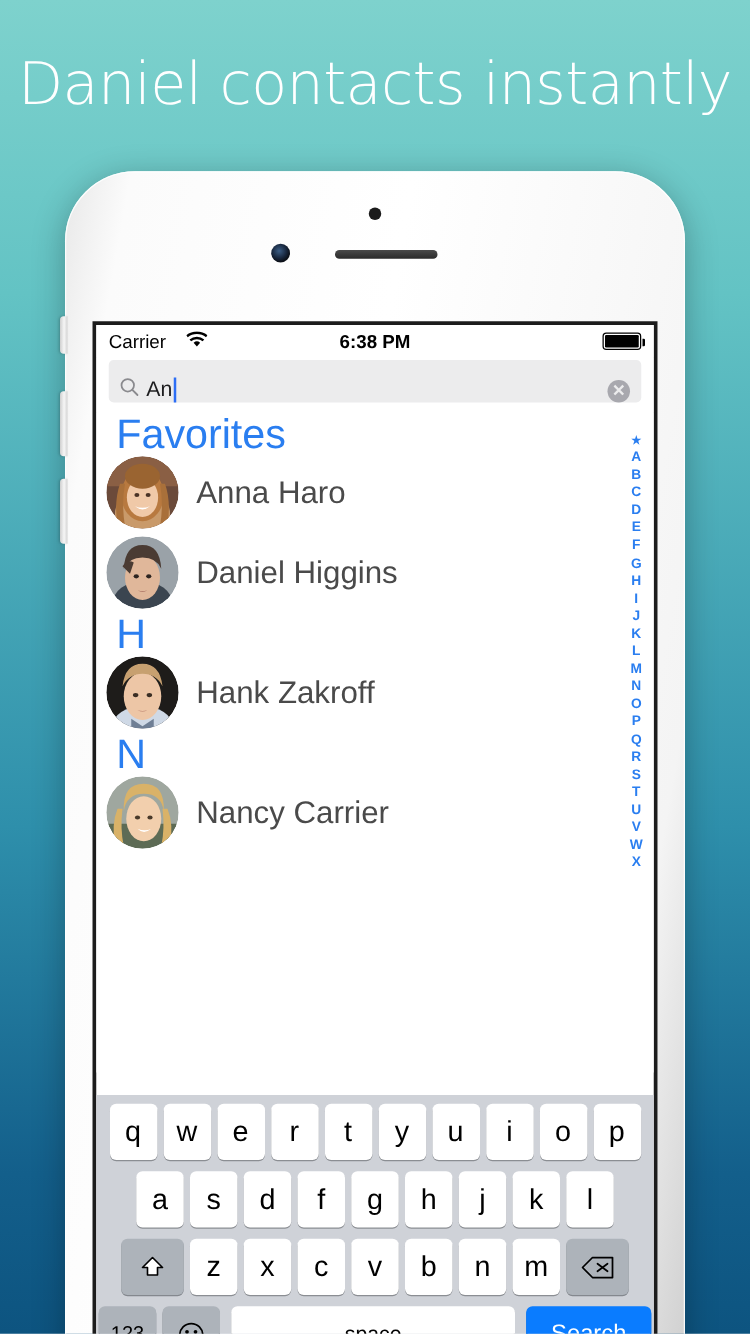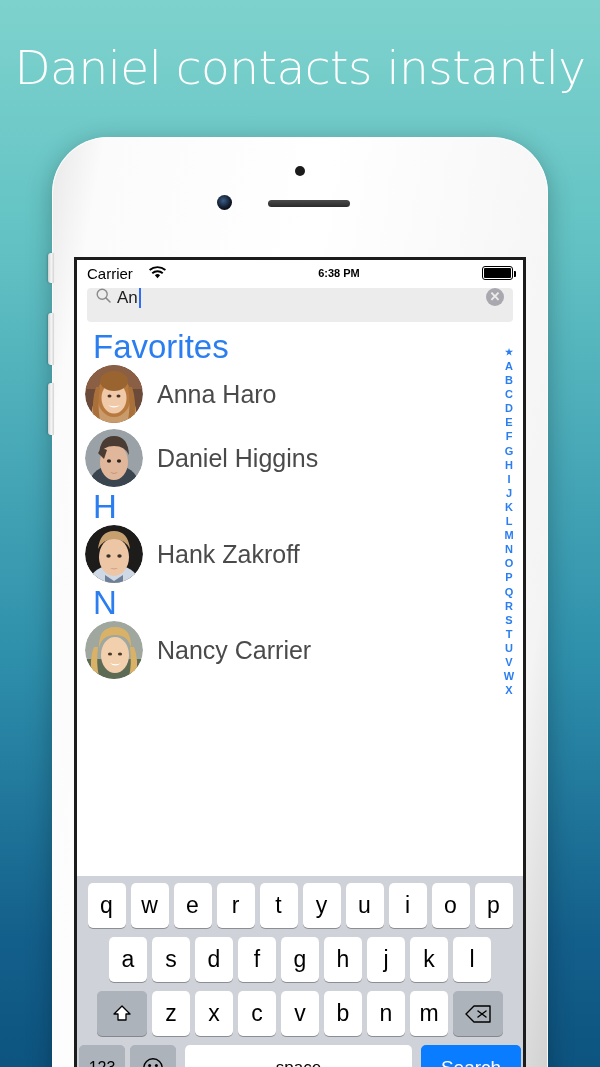--- a/index.html
+++ b/index.html
@@ -67,37 +67,37 @@
 
   
   .statusbar{
     height:26px; display:flex; align-items:center;
     padding:0 10px; font-size:15px; color:#000;
     position:relative; background:#fff;
   }
   .sb-left{ display:flex; align-items:flex-start; gap:16px; }
   .sb-time{
     position:absolute; left:0; width:100%; text-align:center;
-    font-weight:bold; font-size:11px; pointer-events:none;margin-left:39px;
+    font-weight:bold; font-size:15px; pointer-events:none;
   }
   .sb-right{ margin-left:auto; display:flex; align-items:center; }
   .battery{
     width:31px; height:14px; border:1.6px solid #000; border-radius:3px;
     position:relative; background:#000; background-clip:content-box; padding:1px;
   }
   .battery:after{
     content:""; position:absolute; right:-4px; top:4px;
     width:2px; height:6px; background:#000; border-radius:0 1px 1px 0;
   }
 
   
   .searchwrap{ background:#fff; padding:2px 10px 8px; }
   .searchfield{
     height:34px; background:#ececed; border-radius:4px;
-    display:flex; align-items:flex-start; padding:0 9px; position:relative;
+    display:flex; align-items:flex-end; padding:0 9px; position:relative;
   }
   .searchfield .mag{ flex:0 0 auto; margin-right:6px; }
   .searchtext{
     font-size:17px; color:#1d1d1f; display:flex; align-items:center;
   }
   .caret{
     display:inline-block; width:2px; height:20px;
     background:#2d6ef5; margin-left:1px;
   }
   .clearbtn{

